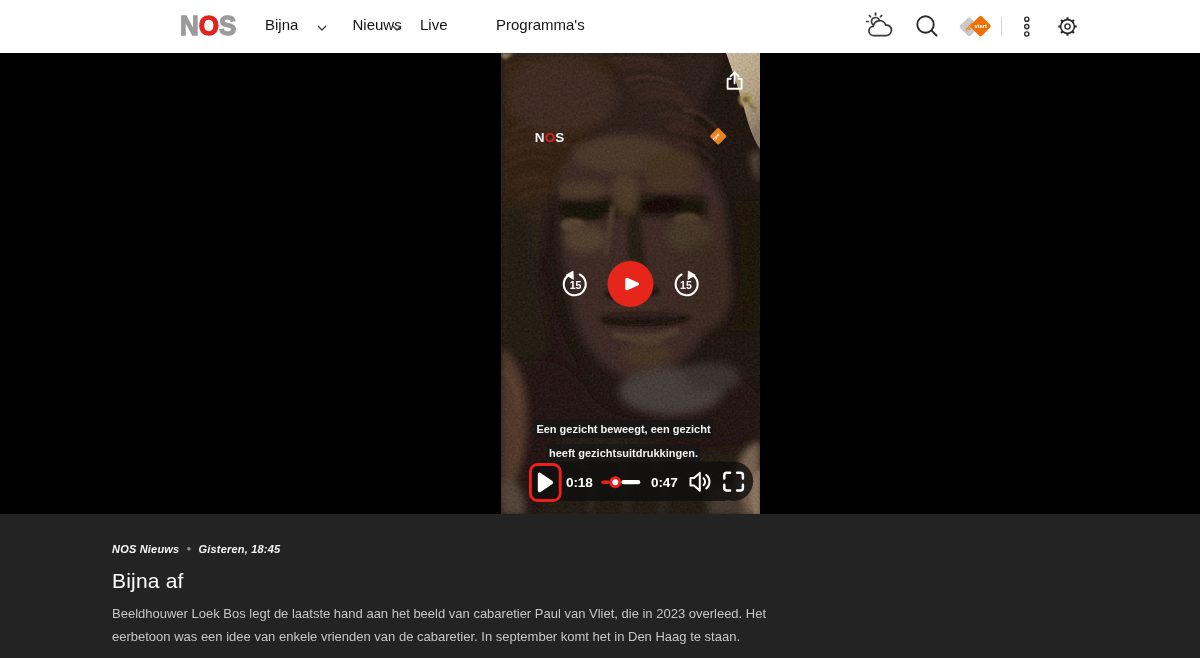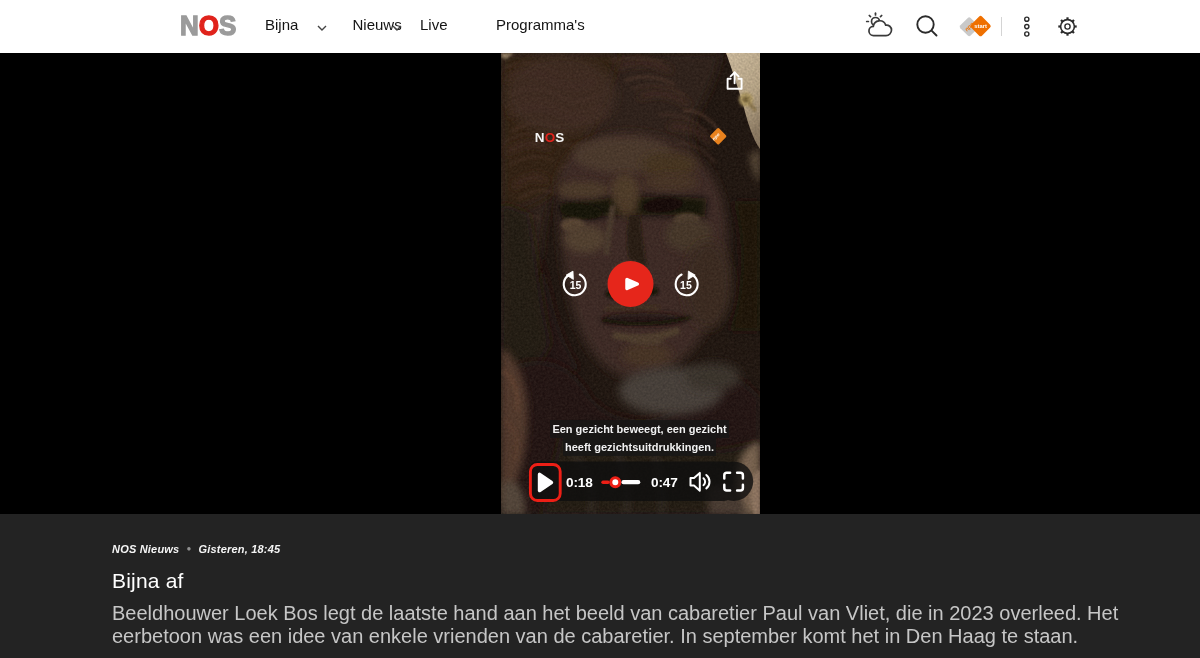--- a/index.html
+++ b/index.html
@@ -13,34 +13,34 @@
   .logo .o { color:#e0231c; }
   nav { position:absolute; left:0; top:15.5px; font-size:15px; color:#141414; }
   nav span.item { position:absolute; top:0; white-space:nowrap; }
   .chev { position:absolute; top:23.5px; }
 
   
   .stage { height:461px; background:#000; position:relative; }
   .video { position:absolute; left:501px; top:0; width:259px; height:461px; }
   .video svg.bg { position:absolute; left:0; top:0; }
 
-  .subs { position:absolute; left:16px; top:366.5px; width:245px; text-align:center; font-size:0; }
+  .subs { position:absolute; left:0; top:366.5px; width:245px; text-align:center; font-size:0; }
   .subs .line {
     display:inline-block; background:rgba(22,22,22,0.8); color:#f1f1f1;
     font-size:11px; font-weight:bold; letter-spacing:0;
     padding:0 2px; line-height:18px; height:18px;
   }
-  .subs .l2 { }
+  .subs .l2 { margin-top:6px; }
 
   
   .info { height:144px; background:#232323; position:relative; color:#fff; }
   .meta { position:absolute; top:28.5px; left:112px; font-size:11px; font-weight:bold; letter-spacing:0.2px; color:#f5f5f5;font-style:italic; }
   .meta .dot { color:#909090; font-size:8px; padding:0 7px; position:relative; top:-1.5px; }
   .h1 { position:absolute; top:55px; left:112px; font-size:21px; font-weight:normal; letter-spacing:0.2px; }
-  .para { position:absolute; top:87.5px; left:112px; font-size:20px; line-height:23px; color:#c6c6c6; }
+  .para { position:absolute; top:87.5px; left:112px; font-size:13px; line-height:23px; color:#c6c6c6; }
   .abs { position:absolute; }
 </style>
 </head>
 <body>
 
 <header>
   <div class="logo">N<span class="o">O</span>S</div>
   <nav>
     <span class="item" style="left:265px">Bijna</span>
     <span class="item" style="left:352.5px">Nieuws</span>

